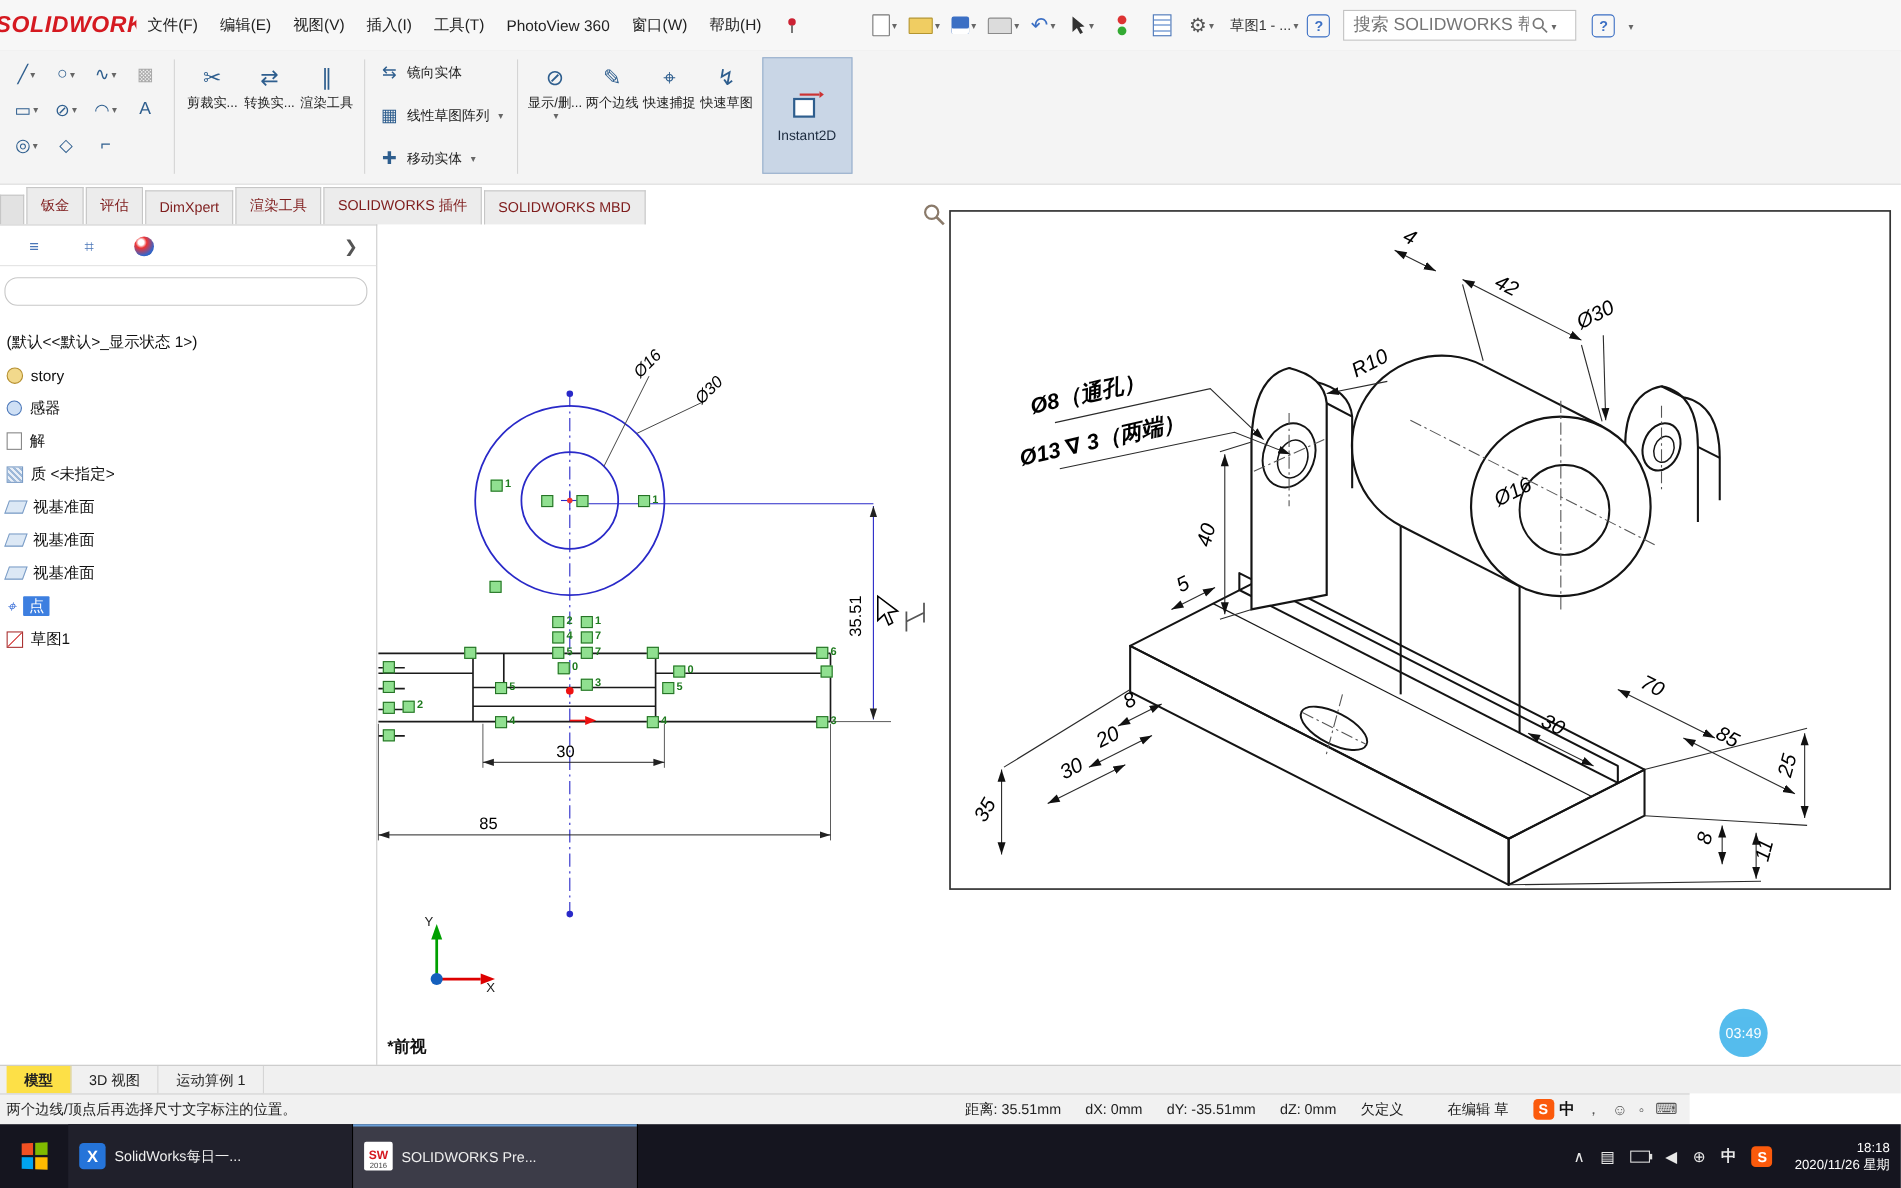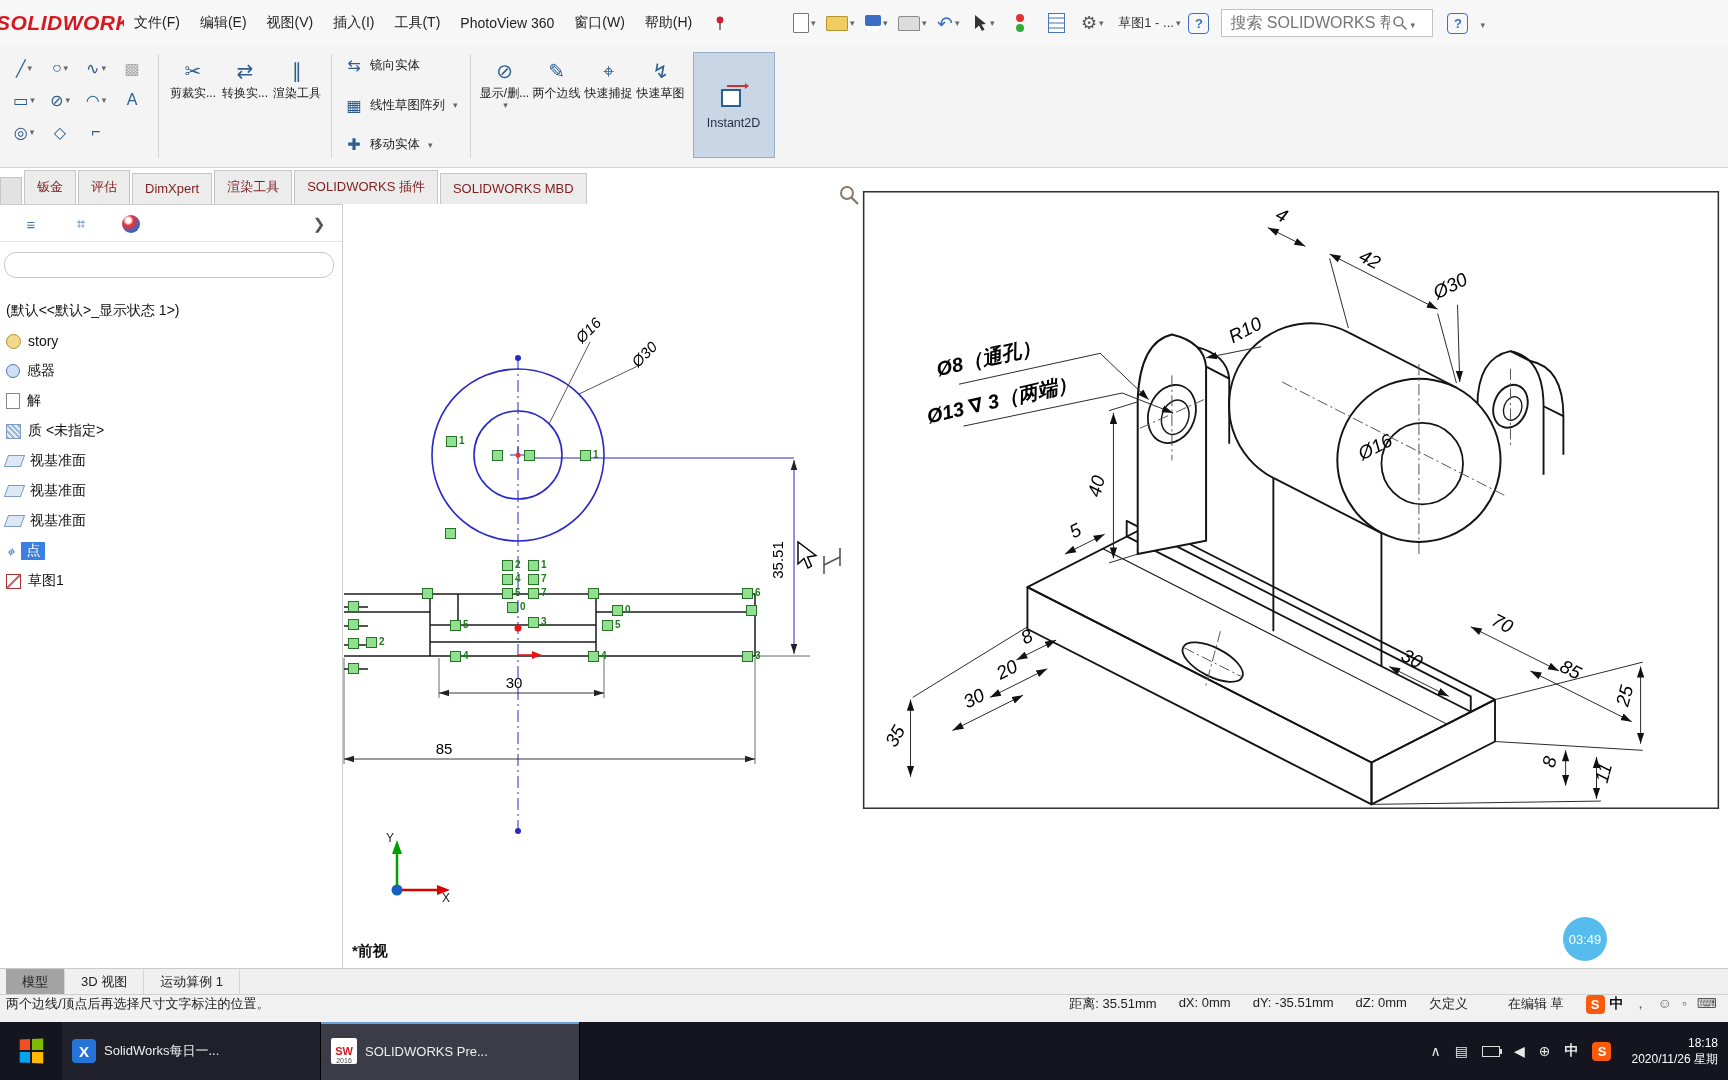--- a/index.html
+++ b/index.html
@@ -55,22 +55,22 @@
   .ic-sk{width:13px;height:13px;border:1px solid #a33;background:linear-gradient(135deg,#fff 45%,#d66 45% 55%,#fff 55%)}
   .sel{background:#3d7fe0;color:#fff;padding:0 5px;border-radius:1px}
   
   .gm{position:absolute;width:11px;height:11px;background:#90e090;border:1px solid #267326;box-sizing:border-box;z-index:5}
   .gm .ml{position:absolute;left:12px;top:-2px;font-style:normal;font-size:10px;color:#1e7a1e;font-weight:bold}
   #badge{position:absolute;left:1563px;top:917px;width:44px;height:44px;border-radius:50%;background:#49b8ec;opacity:.93;color:#fff;
     display:flex;align-items:center;justify-content:center;font-size:13px;z-index:9}
   
   #doctabs{position:absolute;left:0;top:968px;width:1728px;height:26px;background:#f0f0f0;border-top:1px solid #c9c9c9;display:flex;align-items:stretch;padding-left:6px;box-sizing:border-box}
   .dtab{padding:4px 16px;font-size:13px;color:#222;border-right:1px solid #d5d5d5;display:flex;align-items:center}
-  .dtab.active{background:#a3a3a3;font-weight:normal}
-  #statusbar{position:absolute;left:0;top:994px;width:1728px;height:28px;background:#f1f1f1;border-top:1px solid #d0d0d0;display:flex;align-items:flex-start;font-size:13px;color:#222;box-sizing:border-box;padding:0 6px}
+  .dtab.active{background:#fde047;font-weight:bold}
+  #statusbar{position:absolute;left:0;top:994px;width:1536px;height:28px;background:#f1f1f1;border-top:1px solid #d0d0d0;display:flex;align-items:center;font-size:13px;color:#222;box-sizing:border-box;padding:0 6px}
   .sseg{margin-right:22px;white-space:nowrap}
   .sg-icon{width:19px;height:19px;border-radius:4px;background:#fb5a0c;color:#fff;font-weight:bold;font-size:13px;display:flex;align-items:center;justify-content:center}
   .mini{color:#555;font-size:14px;margin:0 5px}
   
   #taskbar{position:absolute;left:0;top:1022px;width:1728px;height:58px;background:#15151f;display:flex;align-items:stretch;color:#fff}
   #startbtn{width:62px;display:flex;align-items:center;justify-content:center}
   .winflag{display:grid;grid-template-columns:11px 11px;grid-auto-rows:11px;gap:2px;transform:perspective(60px) rotateY(-12deg)}
   .wf1{background:#f25022}.wf2{background:#7fba00}.wf3{background:#00a4ef}.wf4{background:#ffb900}
   .tapp{width:238px;display:flex;align-items:center;gap:8px;padding:0 10px;font-size:13px;color:#eee;border-right:1px solid #000;background:#20202b}
   .tapp.active{background:#3c3c48;box-shadow:inset 0 2px 0 #6a9fd8}

